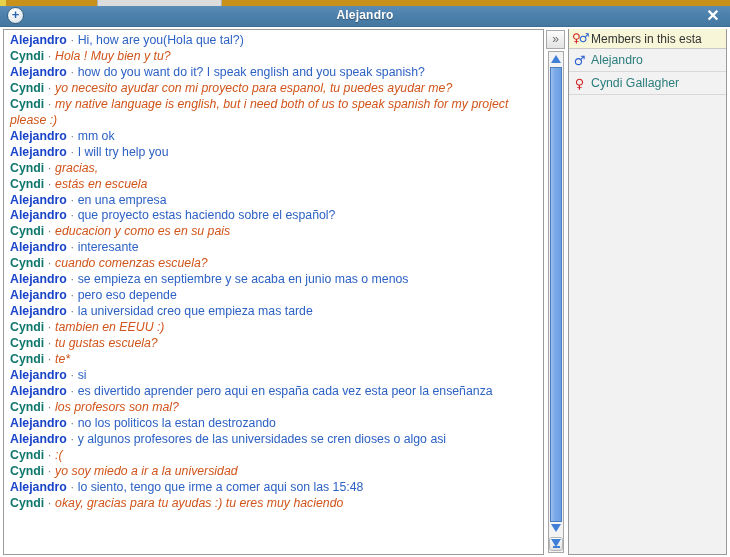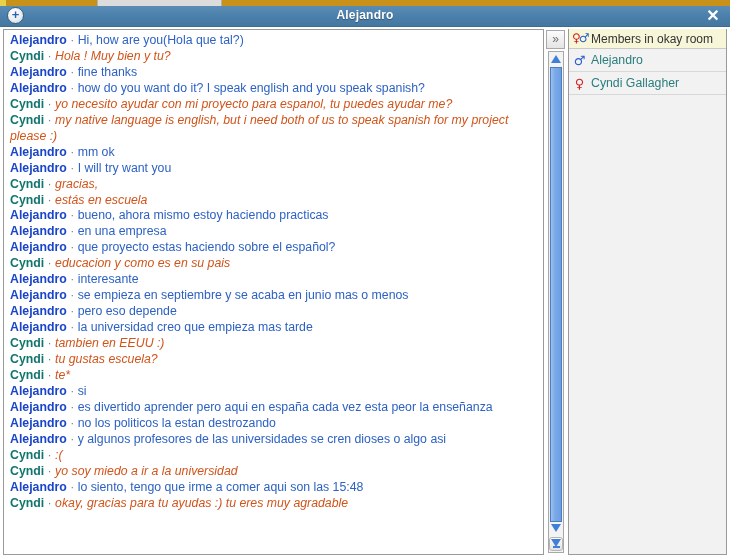--- a/index.html
+++ b/index.html
@@ -270,47 +270,47 @@
     <div id="title-text">Alejandro</div>
     <div id="title-close">✕</div>
   </div>
 
   <div id="content">
 
     <div id="chat-panel">
       <div id="chat-log">
           <div class="msg alejandro"><span class="who">Alejandro</span><span class="sep"> · </span><span class="body">Hi, how are you(Hola que tal?)</span></div>
           <div class="msg cyndi"><span class="who">Cyndi</span><span class="sep"> · </span><span class="body">Hola ! Muy bien y tu?</span></div>
-          <div class="msg alejandro"><span class="who">Alejandro</span><span class="sep"> · </span><span class="body">fine thanks</span></div>
           <div class="msg alejandro"><span class="who">Alejandro</span><span class="sep"> · </span><span class="body">how do you want do it? I speak english and you speak spanish?</span></div>
           <div class="msg cyndi"><span class="who">Cyndi</span><span class="sep"> · </span><span class="body">yo necesito ayudar con mi proyecto para espanol, tu puedes ayudar me?</span></div>
           <div class="msg cyndi"><span class="who">Cyndi</span><span class="sep"> · </span><span class="body">my native language is english, but i need both of us to speak spanish for my project please :)</span></div>
           <div class="msg alejandro"><span class="who">Alejandro</span><span class="sep"> · </span><span class="body">mm ok</span></div>
-          <div class="msg alejandro"><span class="who">Alejandro</span><span class="sep"> · </span><span class="body">I will try want you</span></div>
+          <div class="msg alejandro"><span class="who">Alejandro</span><span class="sep"> · </span><span class="body">I will try help you</span></div>
           <div class="msg cyndi"><span class="who">Cyndi</span><span class="sep"> · </span><span class="body">gracias,</span></div>
           <div class="msg cyndi"><span class="who">Cyndi</span><span class="sep"> · </span><span class="body">estás en escuela</span></div>
-          <div class="msg alejandro"><span class="who">Alejandro</span><span class="sep"> · </span><span class="body">bueno, ahora mismo estoy haciendo practicas</span></div>
           <div class="msg alejandro"><span class="who">Alejandro</span><span class="sep"> · </span><span class="body">en una empresa</span></div>
           <div class="msg alejandro"><span class="who">Alejandro</span><span class="sep"> · </span><span class="body">que proyecto estas haciendo sobre el español?</span></div>
           <div class="msg cyndi"><span class="who">Cyndi</span><span class="sep"> · </span><span class="body">educacion y como es en su pais</span></div>
           <div class="msg alejandro"><span class="who">Alejandro</span><span class="sep"> · </span><span class="body">interesante</span></div>
+          <div class="msg cyndi"><span class="who">Cyndi</span><span class="sep"> · </span><span class="body">cuando comenzas escuela?</span></div>
           <div class="msg alejandro"><span class="who">Alejandro</span><span class="sep"> · </span><span class="body">se empieza en septiembre y se acaba en junio mas o menos</span></div>
           <div class="msg alejandro"><span class="who">Alejandro</span><span class="sep"> · </span><span class="body">pero eso depende</span></div>
           <div class="msg alejandro"><span class="who">Alejandro</span><span class="sep"> · </span><span class="body">la universidad creo que empieza mas tarde</span></div>
           <div class="msg cyndi"><span class="who">Cyndi</span><span class="sep"> · </span><span class="body">tambien en EEUU :)</span></div>
           <div class="msg cyndi"><span class="who">Cyndi</span><span class="sep"> · </span><span class="body">tu gustas escuela?</span></div>
           <div class="msg cyndi"><span class="who">Cyndi</span><span class="sep"> · </span><span class="body">te*</span></div>
           <div class="msg alejandro"><span class="who">Alejandro</span><span class="sep"> · </span><span class="body">si</span></div>
           <div class="msg alejandro"><span class="who">Alejandro</span><span class="sep"> · </span><span class="body">es divertido aprender pero aqui en españa cada vez esta peor la enseñanza</span></div>
+          <div class="msg cyndi"><span class="who">Cyndi</span><span class="sep"> · </span><span class="body">los profesors son mal?</span></div>
           <div class="msg alejandro"><span class="who">Alejandro</span><span class="sep"> · </span><span class="body">no los politicos la estan destrozando</span></div>
           <div class="msg alejandro"><span class="who">Alejandro</span><span class="sep"> · </span><span class="body">y algunos profesores de las universidades se cren dioses o algo asi</span></div>
           <div class="msg cyndi"><span class="who">Cyndi</span><span class="sep"> · </span><span class="body">:(</span></div>
           <div class="msg cyndi"><span class="who">Cyndi</span><span class="sep"> · </span><span class="body">yo soy miedo a ir a la universidad</span></div>
           <div class="msg alejandro"><span class="who">Alejandro</span><span class="sep"> · </span><span class="body">lo siento, tengo que irme a comer aqui son las 15:48</span></div>
-          <div class="msg cyndi"><span class="who">Cyndi</span><span class="sep"> · </span><span class="body">okay, gracias para tu ayudas :) tu eres muy agradable</span></div>
+          <div class="msg cyndi"><span class="who">Cyndi</span><span class="sep"> · </span><span class="body">okay, gracias para tu ayudas :) tu eres muy haciendo</span></div>
         </div>
     </div>
 
     <div id="scroll-col">
       <div id="collapse-btn">»</div>
       <div id="scrollbar">
         <div class="sb-arrow" id="sb-up">
           <span class="tri up"></span>
         </div>
         <div id="sb-thumb"></div>
@@ -320,21 +320,21 @@
         <div class="sb-arrow" id="sb-end">
           <span class="tri down"></span>
             <span class="bar"></span>
         </div>
       </div>
     </div>
 
     <div id="members-panel">
       <div id="members-header">
         <span class="gsym both"><span class="f">♀</span><span class="m">♂</span></span>
-        <span class="mlabel">Members in okay room</span>
+        <span class="mlabel">Members in this esta</span>
       </div>
       <div id="members-list">
           <div class="member-row">
             <span class="gsym male">♂</span>
             <span class="mlabel">Alejandro</span>
           </div>
           <div class="member-row">
             <span class="gsym female">♀</span>
             <span class="mlabel">Cyndi Gallagher</span>
           </div>

